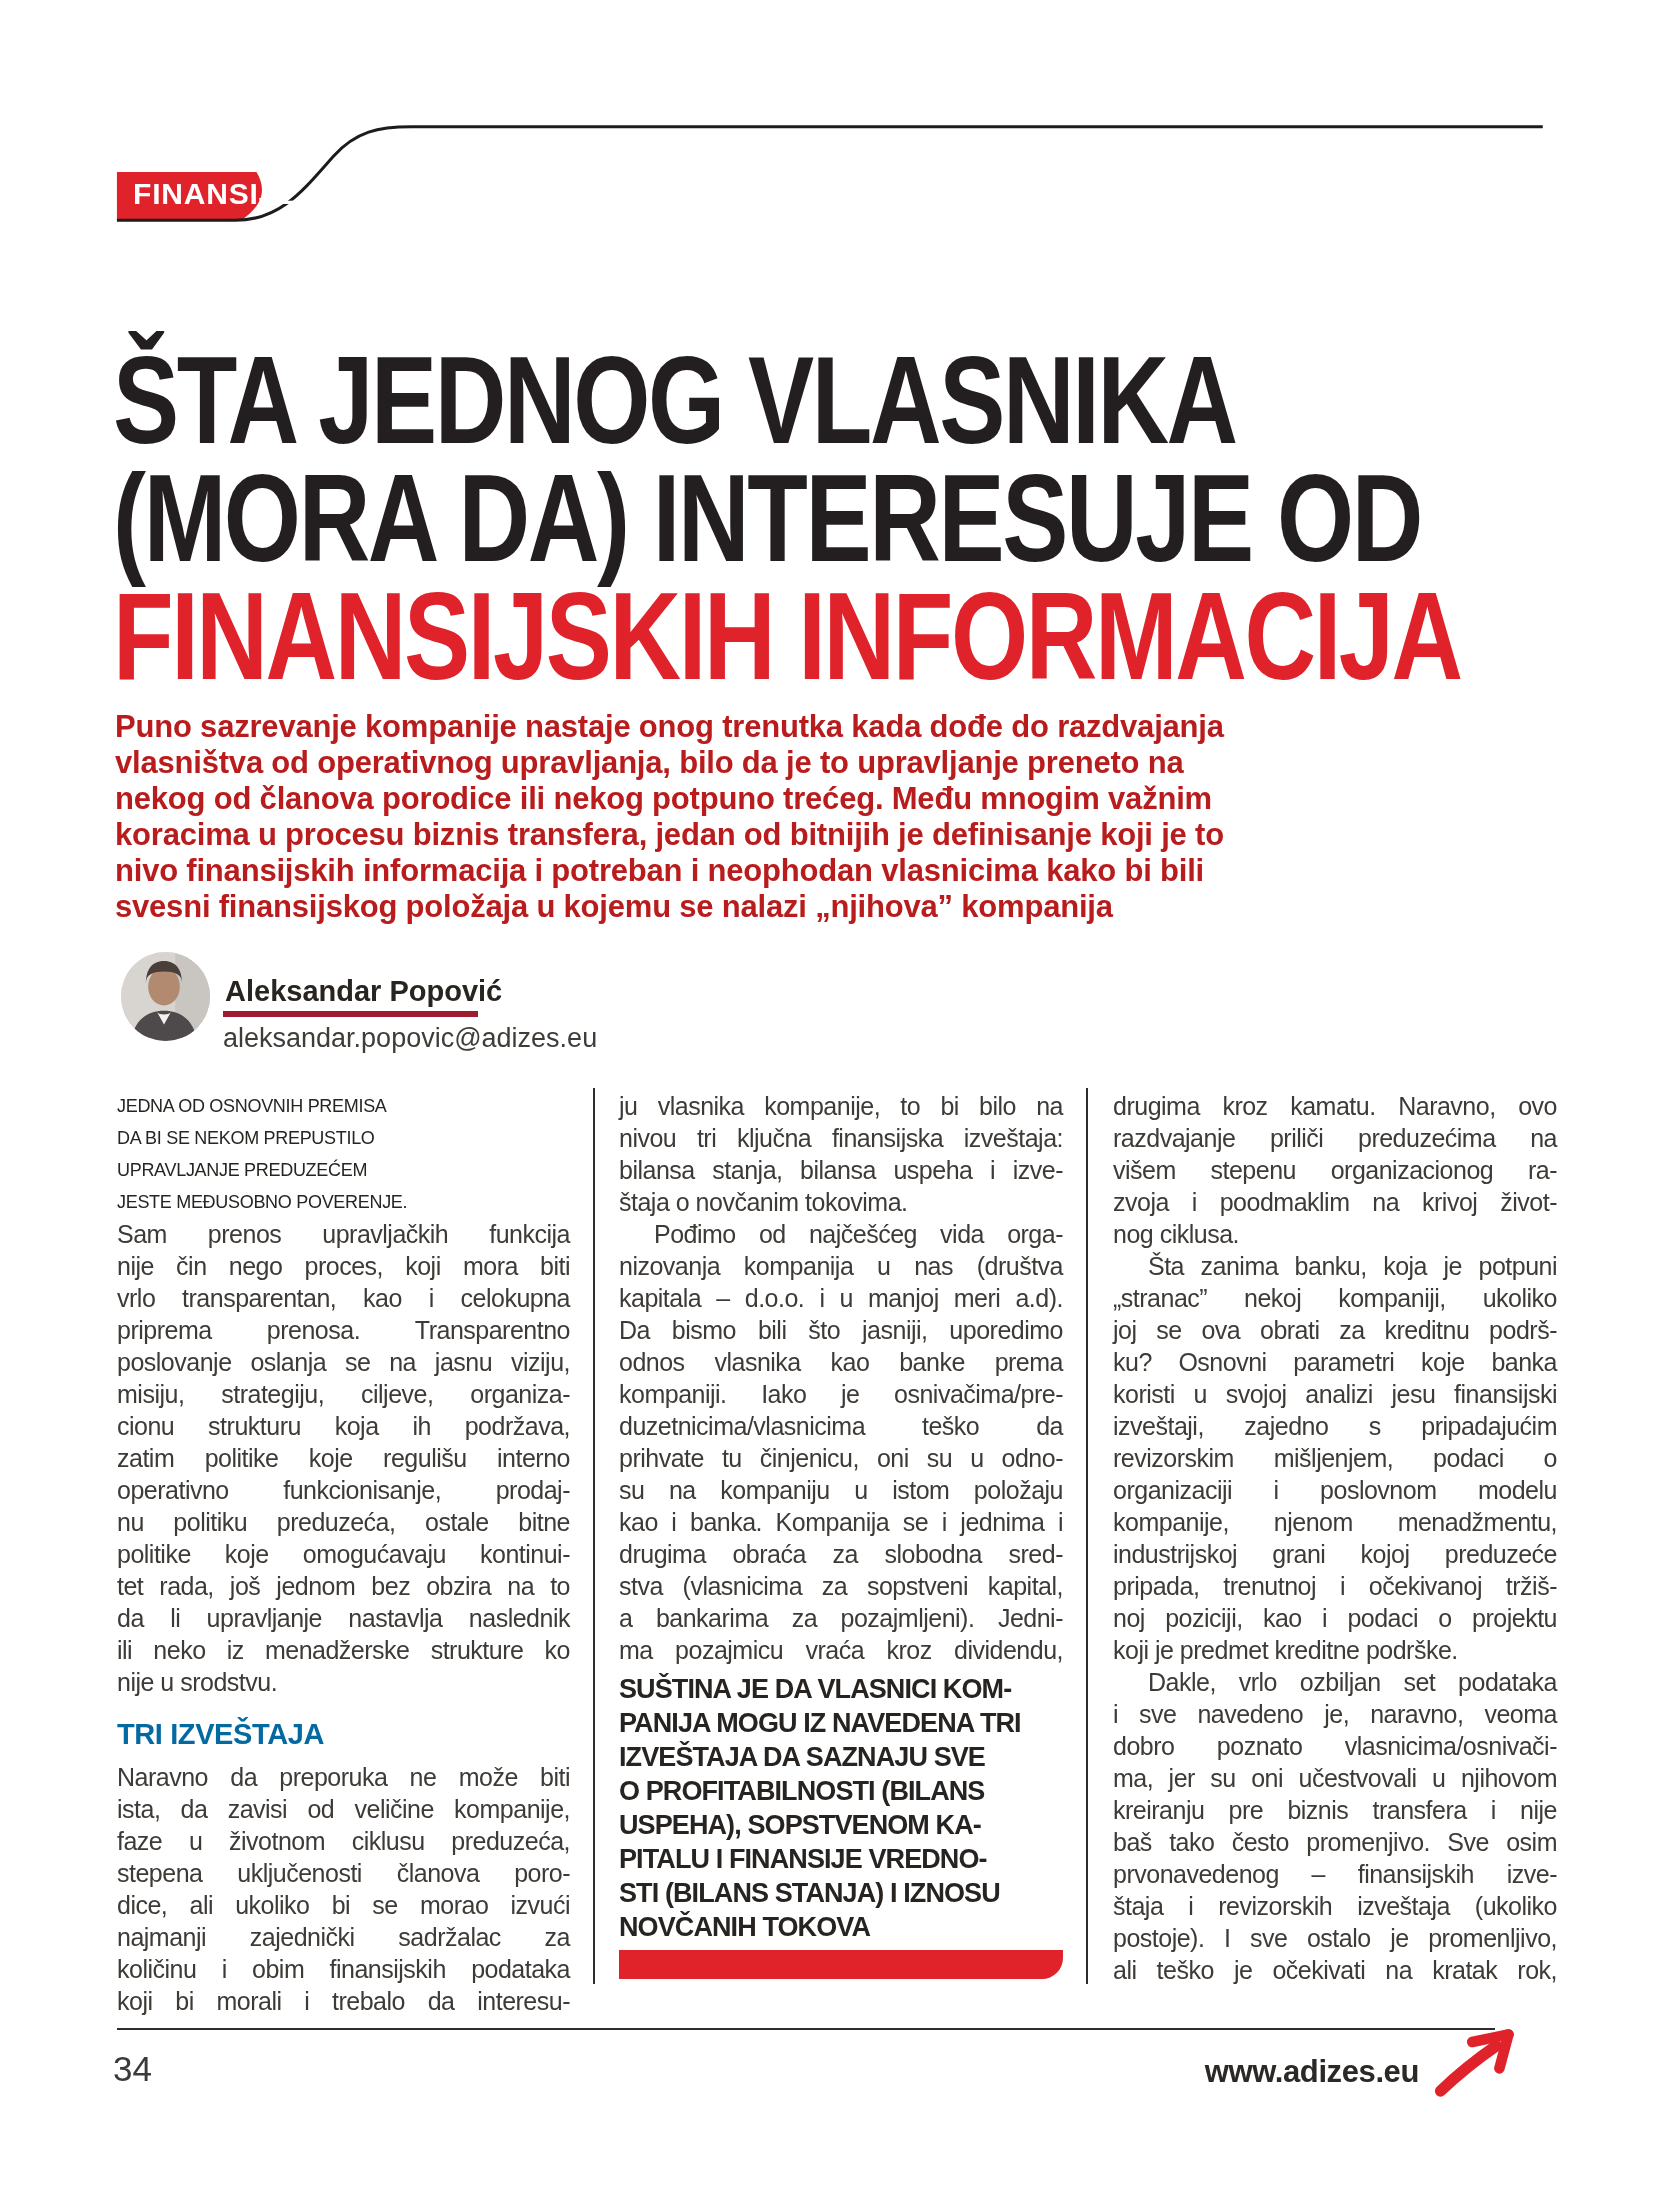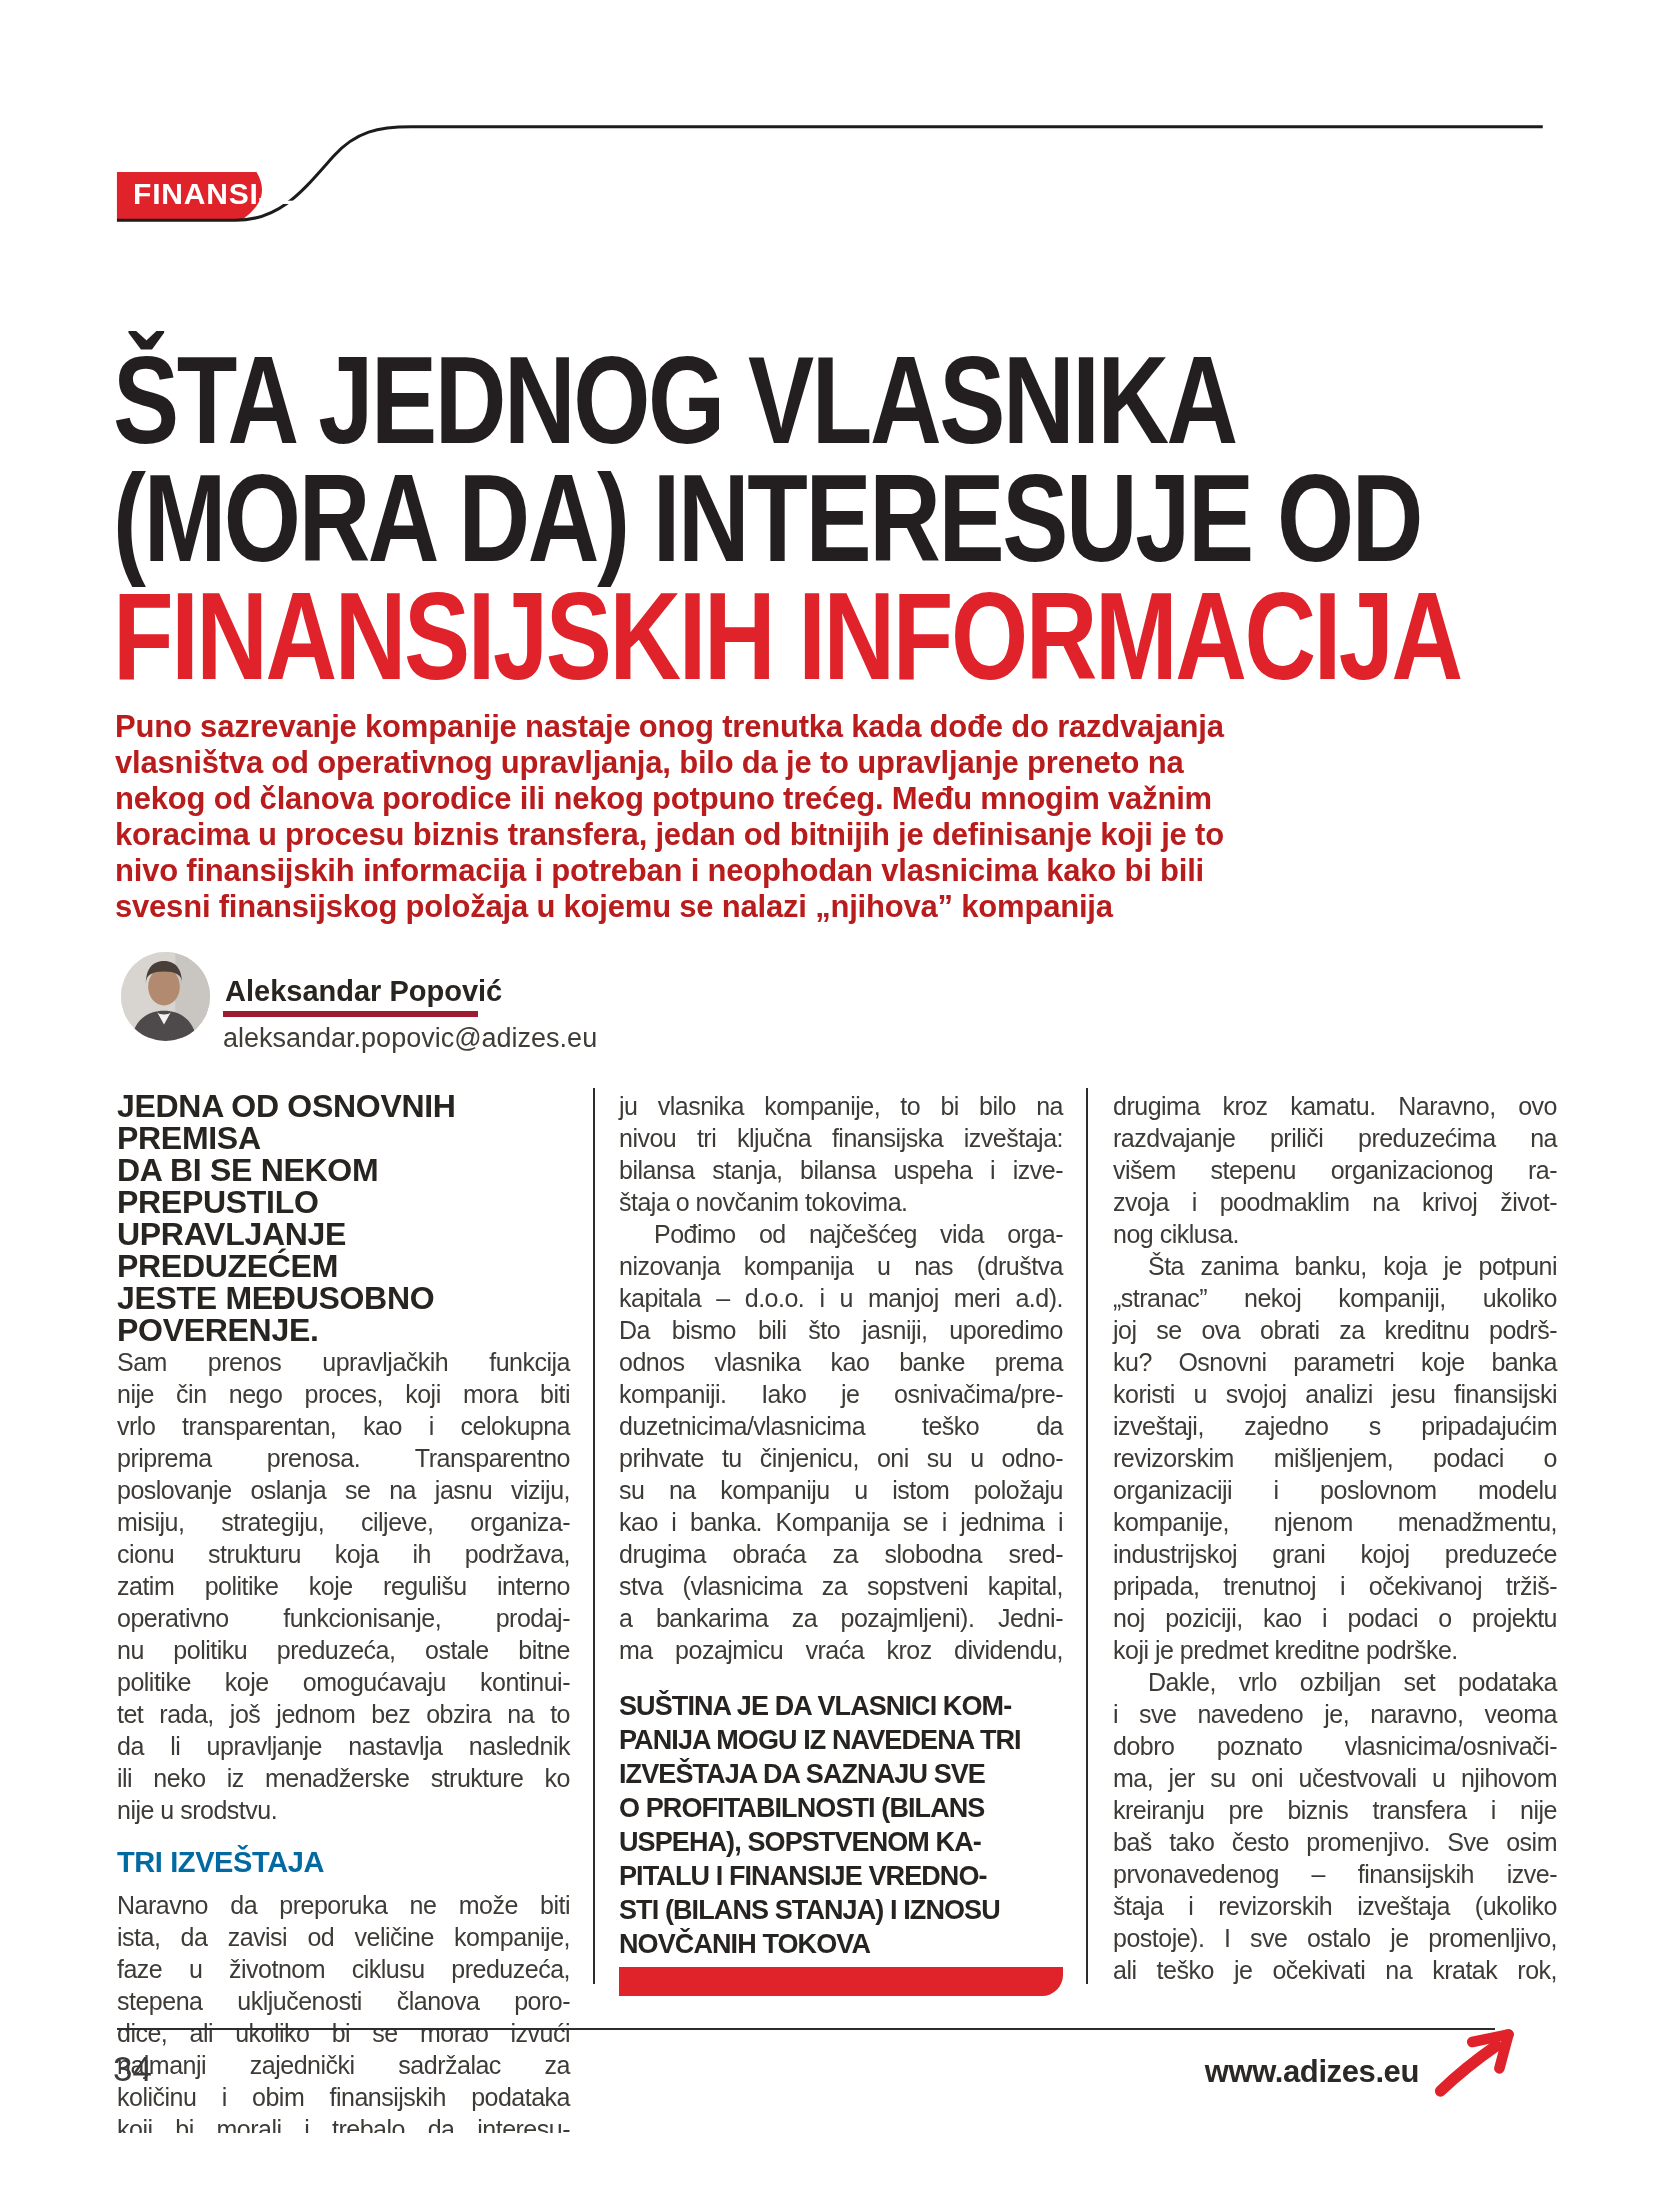--- a/index.html
+++ b/index.html
@@ -20,23 +20,23 @@
   .avatar{position:absolute;left:121px;top:952px;width:89px;height:89px;border-radius:50%;
           overflow:hidden;background:#dcd9d6;}
   .author-name{position:absolute;left:225px;top:975px;font-size:29px;font-weight:700;color:#282420;}
   .author-underline{position:absolute;left:223px;top:1011px;width:255px;height:6px;}
   .author-email{position:absolute;left:223px;top:1023px;font-size:27px;color:#403c38;}
   
   .col{position:absolute;top:1090px;}
   .bl{font-size:25px;line-height:32px;color:#3e3a36;letter-spacing:-0.5px;}
   .jl{text-align:justify;text-align-last:justify;}
   .ind{text-indent:35px;}
-  .cap-line{font-size:32px;line-height:32px;font-weight:700;color:#282420;letter-spacing:-0.3px;}
+  .cap-line{font-size:18px;line-height:32px;font-weight:400;color:#282420;letter-spacing:-0.3px;}
   .colhead{font-size:29px;line-height:33px;font-weight:700;margin:19.6px 0 10.6px;letter-spacing:-0.4px;}
-  .pq-block{margin-top:23px;}
+  .pq-block{margin-top:6px;}
   .pq-line{font-size:27px;line-height:34px;font-weight:700;color:#272320;letter-spacing:-0.9px;}
   .redbar{height:29px;margin-top:6px;border-bottom-right-radius:21px;}
   .divider{position:absolute;top:1088px;width:1.5px;height:896px;background:#2d2d2d;}
   
   .footer-rule{position:absolute;left:117px;top:2028px;width:1378px;height:2.3px;background:#2d2d2d;}
   .page-number{position:absolute;left:113px;top:2049px;font-size:35px;color:#3a3a3a;}
   .site{position:absolute;left:1117px;top:2054px;width:302px;text-align:right;font-size:31px;
         font-weight:700;color:#2b2826;letter-spacing:-0.4px;}
   .arrow{position:absolute;left:1433px;top:2029px;}
   .topdeco{position:absolute;left:0;top:0;}

